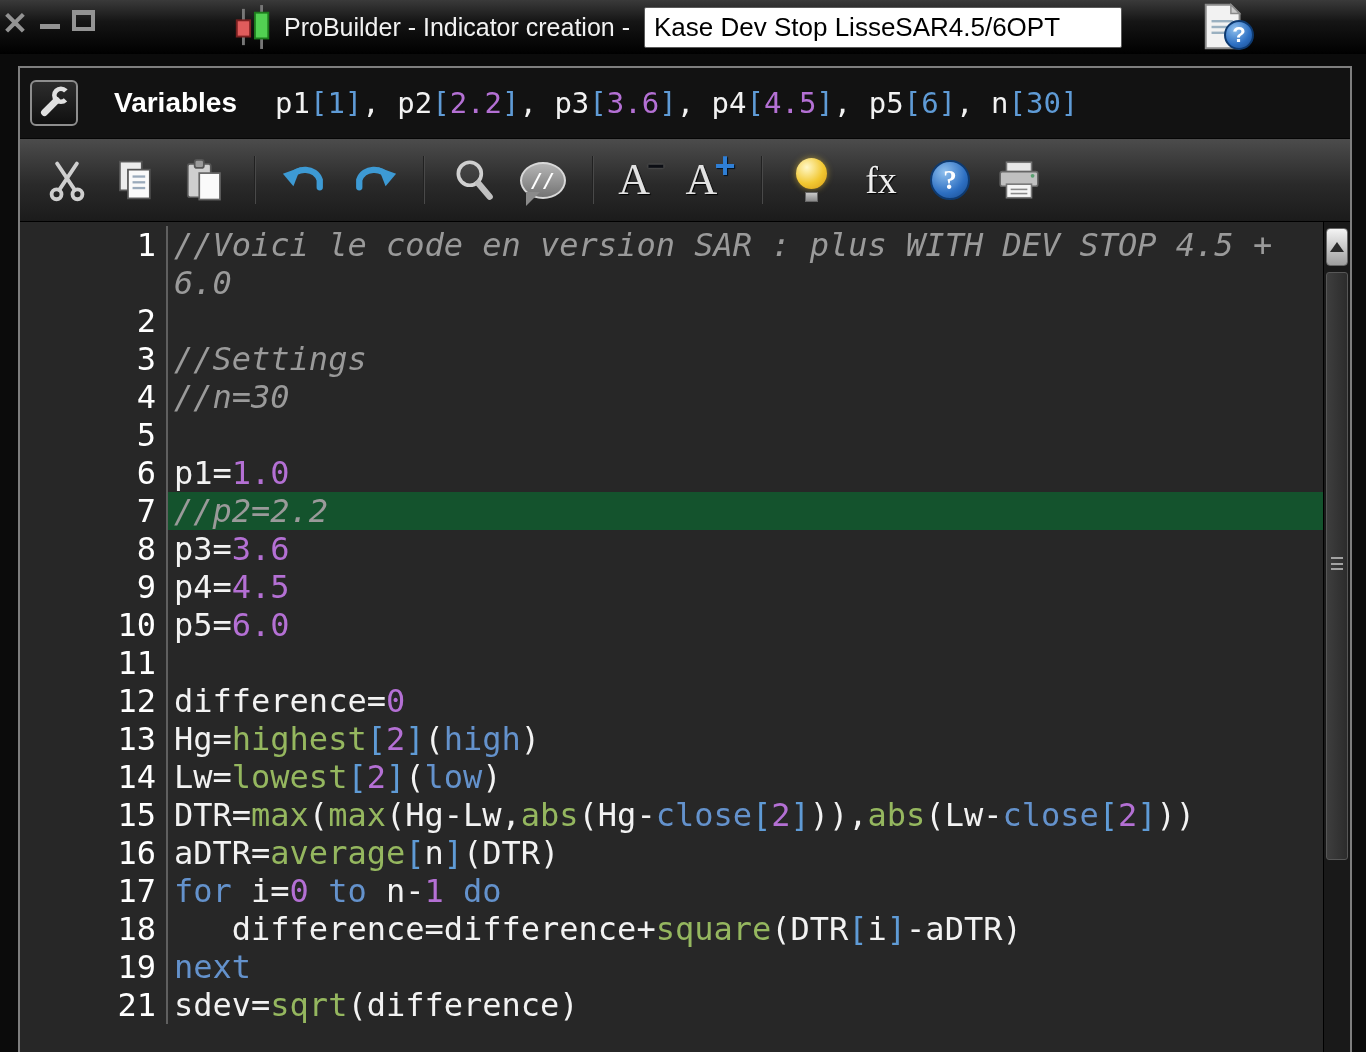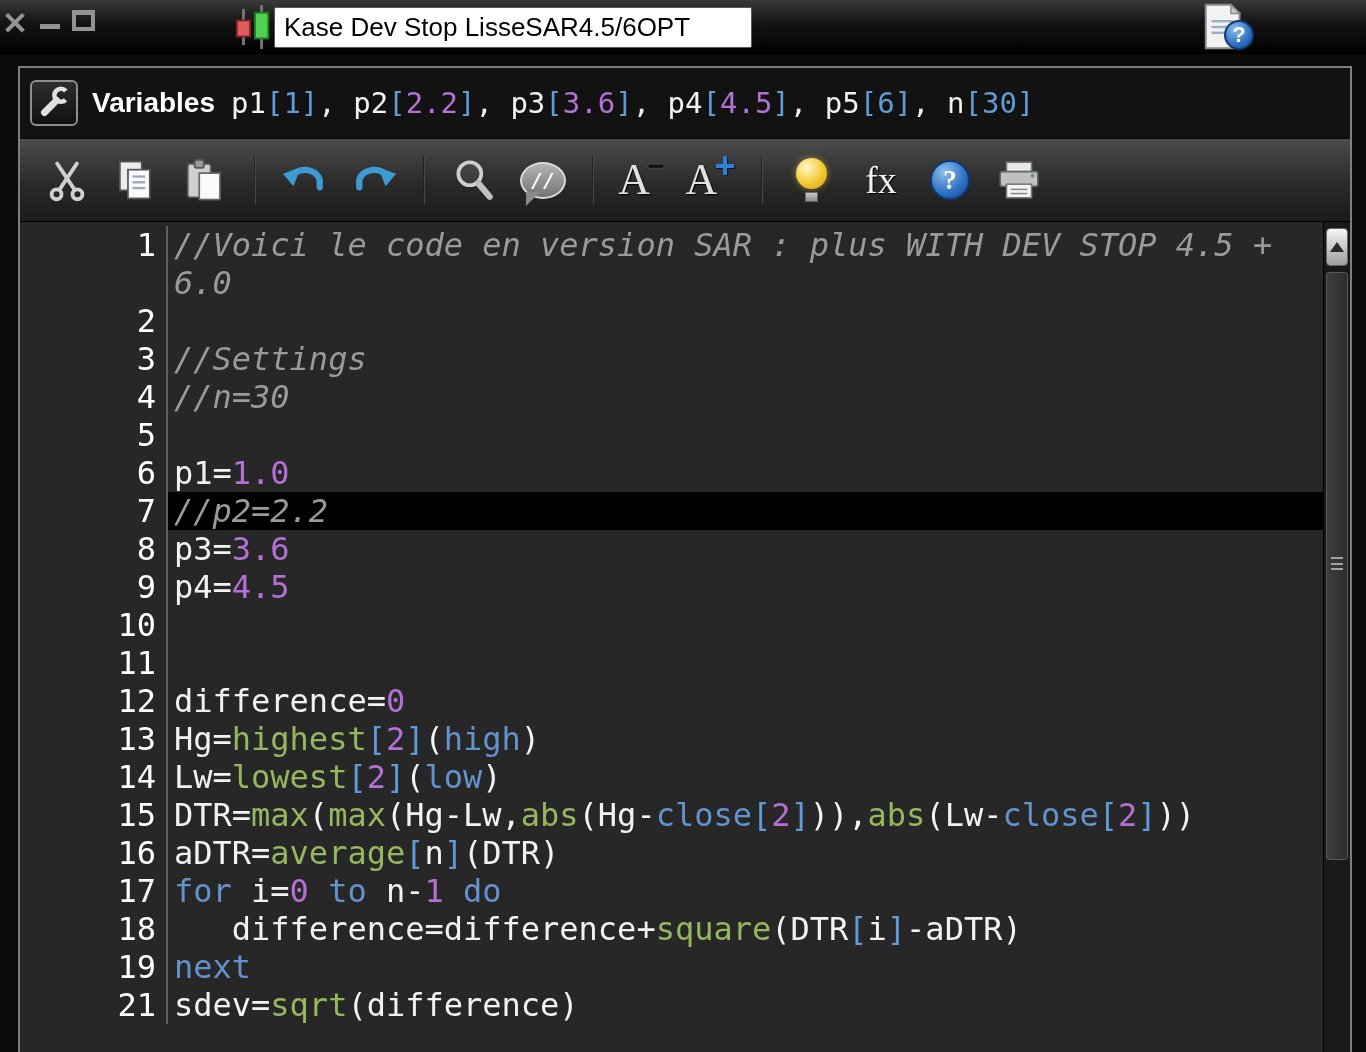--- a/index.html
+++ b/index.html
@@ -24,21 +24,21 @@
     background:radial-gradient(circle at 35% 28%,#8fc0ee,#2d6fc2 60%,#194a8c);
     border:2px solid #0e3a70;color:#fff;font-weight:bold;font-size:22px;
     display:flex;align-items:center;justify-content:center;}
 
   
   .frame{position:absolute;left:18px;top:66px;width:1334px;height:986px;
     border:2px solid #7e7e7e;border-bottom:none;background:#181818;
     display:flex;flex-direction:column;}
 
   
-  .varsbar{height:70px;background:#121212;display:flex;align-items:center;padding-left:10px;flex:none;}
+  .varsbar{height:70px;background:#121212;display:flex;align-items:center;padding-left:10px;flex:none;gap:22px;}
   .wrench-btn{width:48px;height:46px;border:2px solid #8e8e8e;border-radius:6px;
     background:linear-gradient(#2d2d2d,#101010);display:flex;align-items:center;justify-content:center;flex:none;}
   .vars-label{color:#fff;font-weight:bold;font-size:28px;margin:0 16px 0 14px;white-space:nowrap;}
   .vars-list{font-family:"DejaVu Sans Mono",monospace;font-size:29px;color:#f2f2f2;white-space:nowrap;}
 
   
   .toolbar{height:84px;background:linear-gradient(#4c4c4c,#2a2a2a 55%,#1b1b1b);
     border-top:1px solid #060606;border-bottom:1px solid #000;
     display:flex;align-items:center;padding-left:18px;gap:11px;flex:none;}
   .tbtn{width:58px;height:64px;display:flex;align-items:center;justify-content:center;position:relative;}
@@ -75,21 +75,21 @@
     display:flex;align-items:center;justify-content:center;font-family:"Liberation Serif",serif;}
 
   
   .editor{flex:1;background:#272727;position:relative;overflow:hidden;}
   .lines{position:absolute;left:0;top:4px;right:27px;}
   .line{display:flex;min-height:38px;}
   .ln{flex:none;width:148px;text-align:right;padding-right:10px;border-right:2px solid #5f5f5f;
     color:#fff;font-family:"DejaVu Sans Mono",monospace;font-size:32px;line-height:38px;}
   .code{flex:1;padding-left:6px;font-family:"DejaVu Sans Mono",monospace;font-size:32px;line-height:38px;
     white-space:pre-wrap;word-wrap:break-word;color:var(--c-plain,#f2f2f2);}
-  .line.active .code{background:#000000;}
+  .line.active .code{background:#14532d;}
   .t-c{color:var(--c-comment);font-style:italic;}
   .t-n{color:var(--c-number);}
   .t-k{color:var(--c-keyword);}
   .t-f{color:var(--c-function);}
   .t-b{color:var(--c-bracket);}
   .t-p{color:var(--c-plain);text-align:right;}
 
   
   .vscrollbar{position:absolute;top:0;right:0;bottom:0;width:27px;background:#191919;border-left:1px solid #000;}
   .sb-up{position:absolute;top:6px;left:2px;width:22px;height:38px;border-radius:4px;
@@ -116,20 +116,21 @@
 
   <div class="title-center">
     <span class="candle-icon">
       <svg viewBox="0 0 44 46" width="42" height="44">
         <line x1="12" y1="4" x2="12" y2="42" stroke="#777" stroke-width="3"></line>
         <rect x="5" y="16" width="14" height="17" fill="#e05c5c" stroke="#7a2020" stroke-width="2"></rect>
         <line x1="31" y1="0" x2="31" y2="46" stroke="#777" stroke-width="3"></line>
         <rect x="24" y="8" width="14" height="27" fill="#52d052" stroke="#1d7a1d" stroke-width="2"></rect>
       </svg>
     </span>
+    <span class="app-title">ProBuilder - Indicator creation -</span>
     <input class="name-input" value="Kase Dev Stop LisseSAR4.5/6OPT" style="">
   </div>
 
   <div class="doc-help">
     <svg viewBox="0 0 60 52" width="58" height="52">
       <path d="M8 3 h26 l9 9 v36 h-35 z" fill="#f2f2f2" stroke="#8a8a8a" stroke-width="2"></path>
       <path d="M34 3 v9 h9 z" fill="#c9c9c9" stroke="#8a8a8a" stroke-width="1.5"></path>
       <g stroke="#9ab0c0" stroke-width="2.5">
         <line x1="14" y1="20" x2="36" y2="20"></line>
         <line x1="14" y1="26" x2="36" y2="26"></line>
@@ -284,20 +285,21 @@
         <div class="line">
           <div class="ln">8</div>
           <div class="code"><span class="t-p">p3=</span><span class="t-n">3.6</span></div>
         </div>
         <div class="line">
           <div class="ln">9</div>
           <div class="code"><span class="t-p">p4=</span><span class="t-n">4.5</span></div>
         </div>
         <div class="line">
           <div class="ln">10</div>
+          <div class="code"><span class="t-p">p5=</span><span class="t-n">6.0</span></div>
         </div>
         <div class="line">
           <div class="ln">11</div>
           <div class="code"></div>
         </div>
         <div class="line">
           <div class="ln">12</div>
           <div class="code"><span class="t-p">difference=</span><span class="t-n">0</span></div>
         </div>
         <div class="line">

